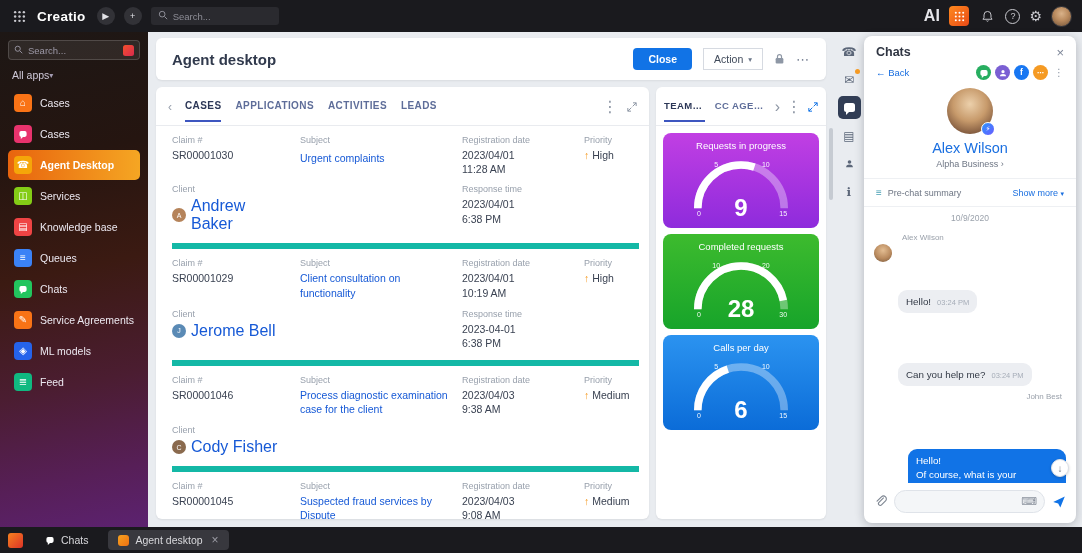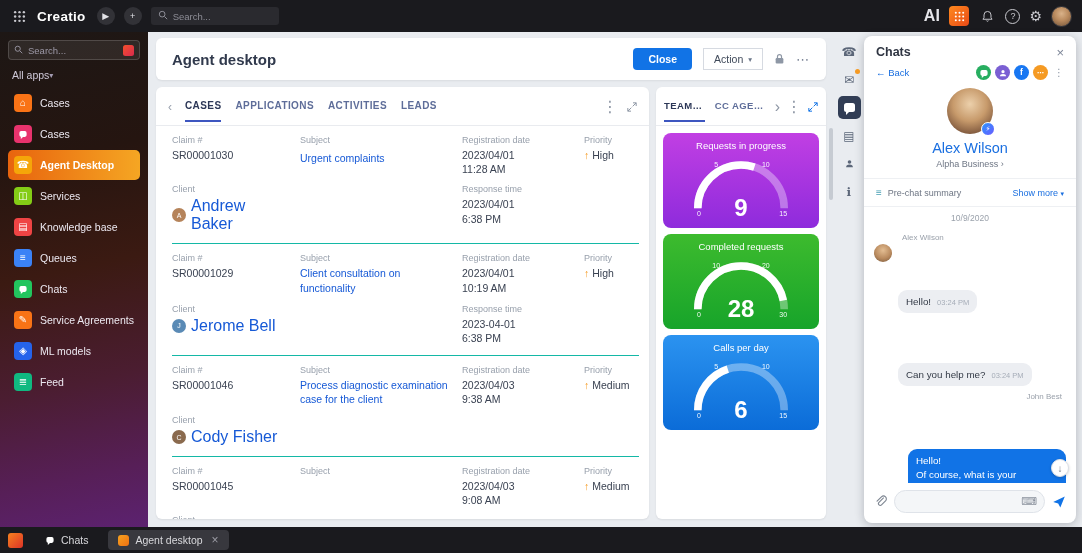--- a/index.html
+++ b/index.html
@@ -55,21 +55,21 @@
 .cases-card{flex:1;min-width:0;display:flex;flex-direction:column;overflow:hidden;}
 .tabs-row{display:flex;align-items:center;gap:13px;padding:10px 12px 0;border-bottom:1px solid #e9ebef;flex:none;}
 .tabs-items{display:flex;gap:14px;min-width:0;overflow:hidden;}
 .tab{font-size:10px;font-weight:700;letter-spacing:.4px;color:#5e6d99;padding-bottom:9px;border-bottom:2px solid transparent;white-space:nowrap;cursor:pointer;}
 .tab.active{color:#2c3757;border-bottom-color:#3d56c0;}
 .tabs-chevron{color:#98a0ad;font-size:12px;padding-bottom:9px;cursor:pointer;}
 .tabs-tools{margin-left:auto;display:flex;align-items:center;gap:9px;padding-bottom:9px;color:#8e97a5;}
 .tabs-tools span{cursor:pointer;display:grid;place-items:center;}
 .tabs-tools .blue{color:#1173e6;}
 .cases-list{flex:1;overflow:hidden;padding:0 10px 0 16px;}
-.case-row{display:grid;grid-template-columns:118px 152px 112px 1fr;column-gap:10px;row-gap:8px;padding:9px 0 10px;border-bottom:1px solid #14b8a6;}
+.case-row{display:grid;grid-template-columns:118px 152px 112px 1fr;column-gap:10px;row-gap:8px;padding:9px 0 10px;border-bottom:6px solid #14b8a6;}
 .cell{min-width:0;}
 .cell-client{grid-column:1;}
 .cell-resp{grid-column:3;}
 .lbl{font-size:9px;color:#98a0ac;margin-bottom:3px;}
 .val{font-size:10.5px;color:#3a4252;line-height:1.35;}
 .pre{white-space:pre-line;}
 .link{color:#1659d6;text-decoration:none;cursor:pointer;display:inline-block;}
 .prio-arrow{color:#f59a23;font-weight:700;margin-right:3px;}
 .client{display:flex;align-items:center;gap:5px;}
 .client-avatar{width:14px;height:14px;border-radius:50%;display:inline-grid;place-items:center;font-size:7px;color:#fff;flex:none;}
@@ -423,20 +423,21 @@
     </div>
 
   </div>
               <div class="case-row">
     <div class="cell">
       <div class="lbl l-claim">Claim #</div>
       <div class="val v-claim">SR00001045</div>
     </div>
     <div class="cell">
       <div class="lbl l-subject">Subject</div>
+      <a class="val link v-subject">Suspected fraud services by Dispute</a>
     </div>
     <div class="cell">
       <div class="lbl l-reg">Registration date</div>
       <div class="val pre v-reg">2023/04/03
 9:08 AM</div>
     </div>
     <div class="cell">
       <div class="lbl l-prio">Priority</div>
       <div class="val">
         <span class="prio-arrow">↑</span><span class="v-prio">Medium</span>

